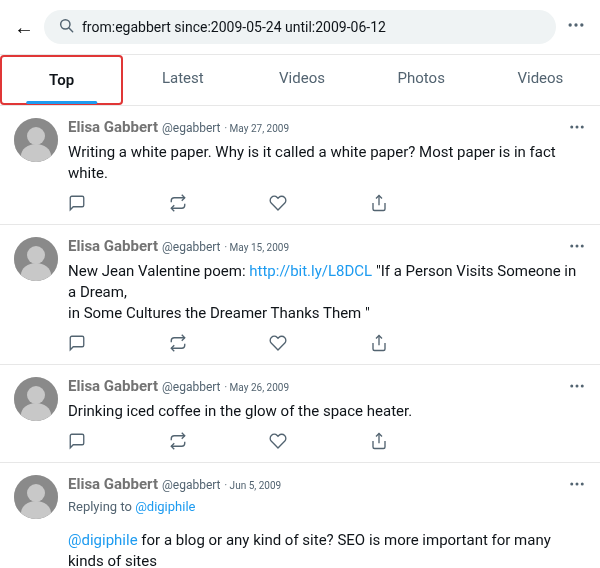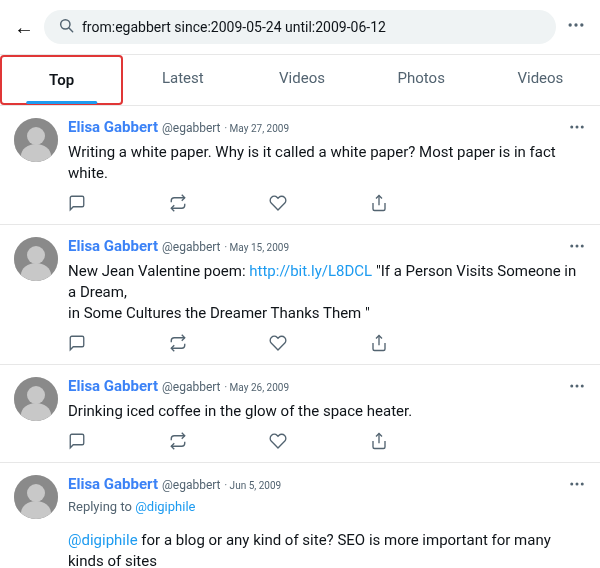--- a/index.html
+++ b/index.html
@@ -118,21 +118,21 @@
     .tweet-meta {
       display: flex;
       flex-wrap: wrap;
       align-items: baseline;
       gap: 4px;
       flex: 1;
     }
     .author-name {
       font-size: 15px;
       font-weight: 700;
-      color: #3b82f6;
+      color: #737373;
     }
     .author-handle {
       font-size: 12px;
       color: #536471;
     }
     .tweet-date {
       font-size: 10px;
       color: #536471;
     }
     .tweet-more {

